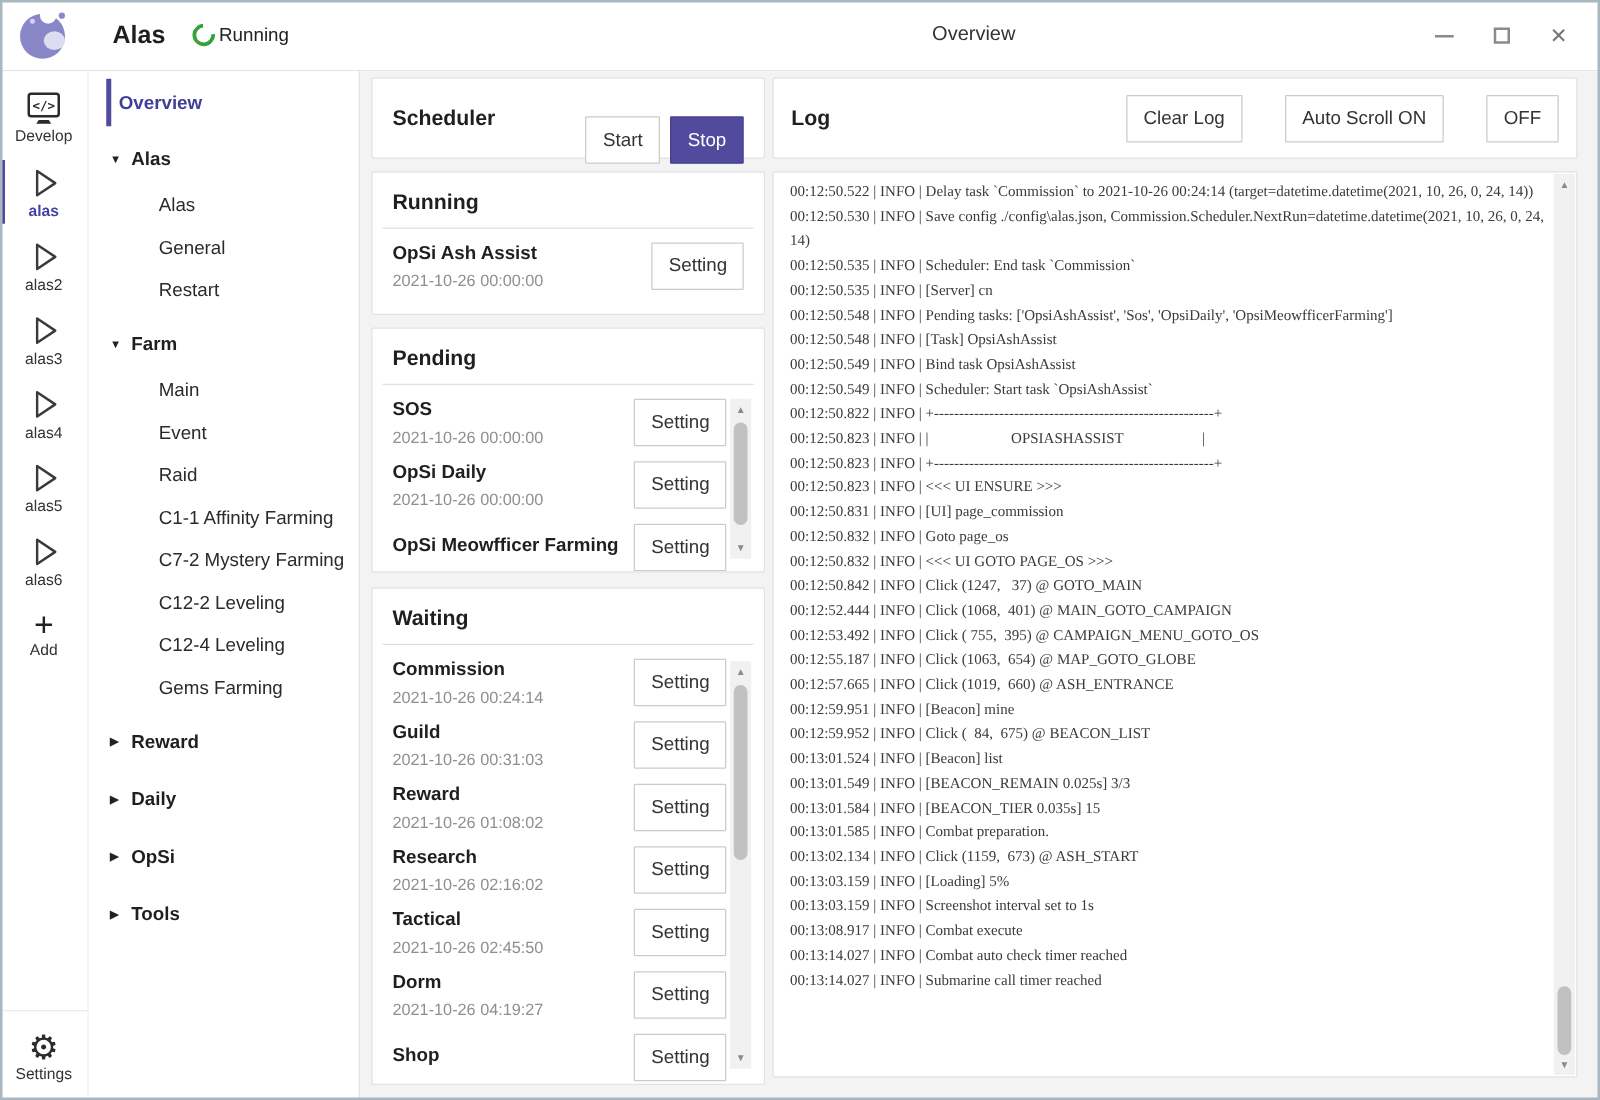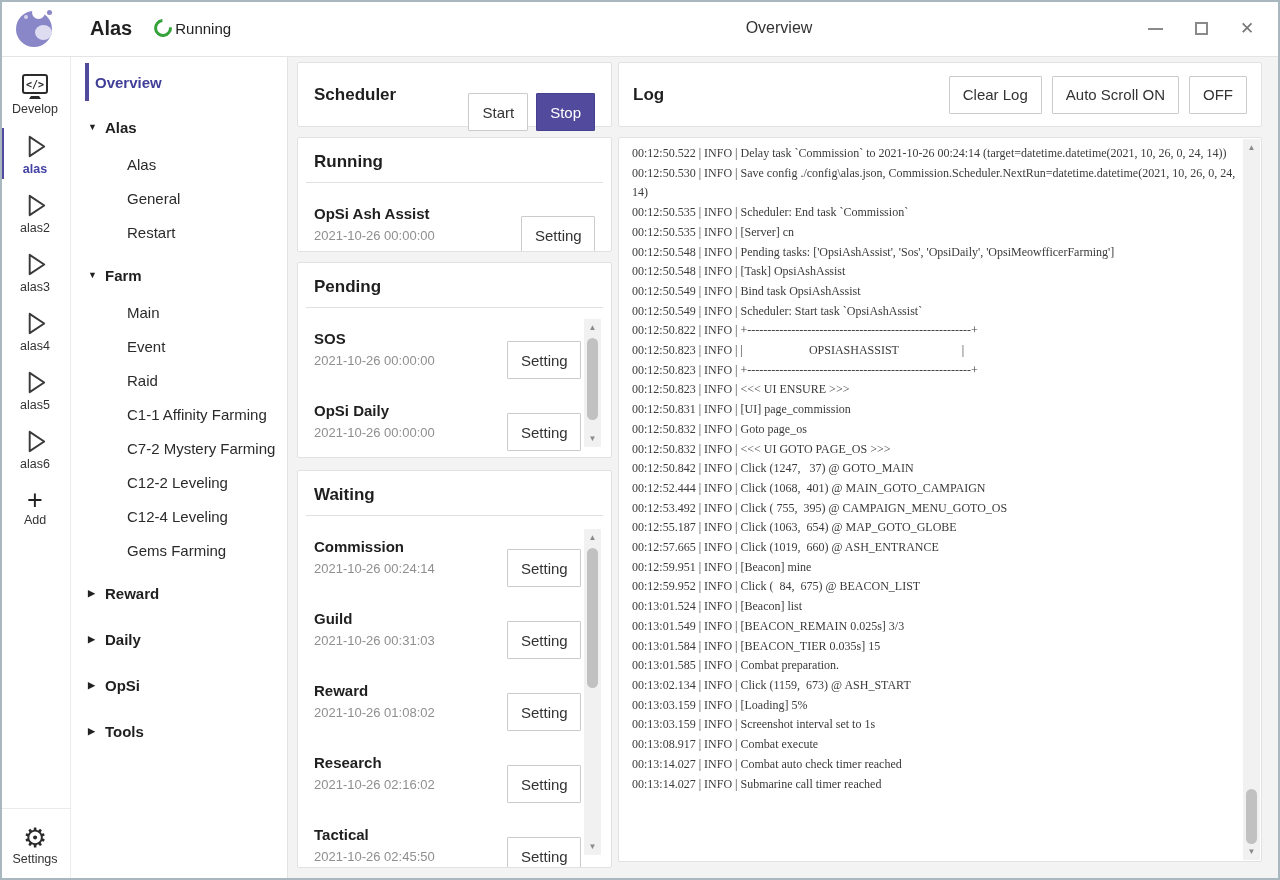--- a/index.html
+++ b/index.html
@@ -69,25 +69,25 @@
   .qcard { position:relative; margin-bottom:10px; overflow:hidden; }
   .qcard.running { height:115px; }
   .qcard.pending { height:196px; margin-bottom:12px; }
   .qcard.waiting { height:398px; }
   .q-list { padding:10px 16px 0 16px; }
   .q-item { display:flex; align-items:center; margin-bottom:11px; min-height:39px; }
   .q-info { flex:1; min-width:0; }
   .q-name { font-size:15px; font-weight:600; color:#1f1f1f; line-height:1.35; }
   .q-time { font-size:13px; color:#8f8f8f; margin-top:3px; }
   .q-time:empty { display:none; }
-  .q-btn { width:74px; flex:0 0 74px;margin-top:23px; }
+  .q-btn { width:74px; flex:0 0 74px; }
   .has-scroll .q-btn { margin-right:14px; }
 
   .logcol { position:absolute; left:330px; top:5px; width:644px; }
-  .loghead { height:65px; display:flex; align-items:center; padding:0 14px; margin-bottom:10px; }
+  .loghead { height:65px; display:flex; align-items:center; padding:0 14px; margin-bottom:10px;gap:24px; }
   .loghead-title { flex:1; font-size:17px; font-weight:600; color:#1f1f1f; }
   .loghead .btn { margin-left:10px; }
   .logbody { position:relative; height:725px; }
   .logtext { position:absolute; left:13px; top:6px; right:22px; bottom:4px; overflow:hidden;
              font-family:Liberation Serif, serif; font-size:12px; line-height:19.7px; color:#3a3a3a; }
   .log-line { white-space:pre-wrap; word-wrap:break-word; }
 
   
   .vscroll { position:absolute; width:17px; background:#f1f1f1; }
   .sb-arrow { position:absolute; left:0; right:0; text-align:center; font-size:8px; color:#8a8a8a; }

